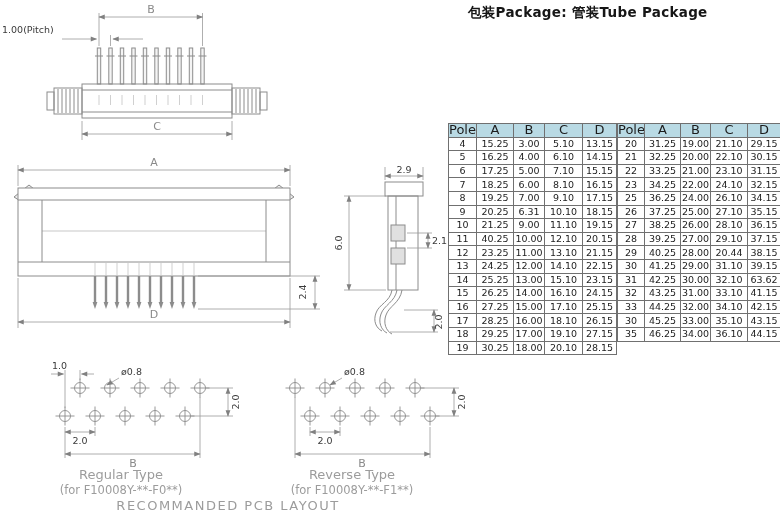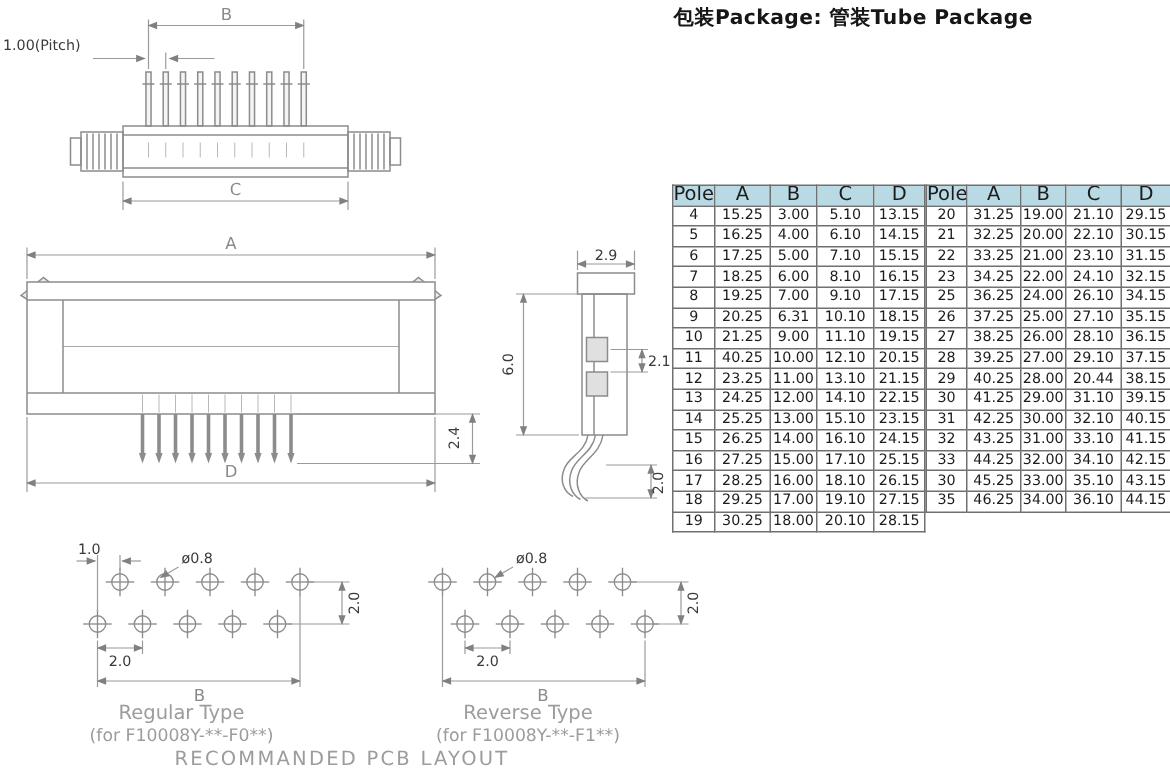--- a/index.html
+++ b/index.html
@@ -1,19 +1,19 @@
 <!DOCTYPE html>
 <html style="--table-header-bg: #b9dae4; --table-border: #707070; --drawing-line: #8c8c8c; --gray-text: #9c9c9c;"><head>
 <meta charset="utf-8">
 <style>
   html,body{margin:0;padding:0;background:#fff;}
   body{font-family:"DejaVu Sans","Liberation Sans",sans-serif;}
   #page{position:relative;width:780px;height:519px;background:#ffffff;overflow:hidden;}
 
-  .pkg{position:absolute;left:449px;top:2px;color:#161616;font-size:13.5px;font-weight:bold;line-height:21px;letter-spacing:.3px;}
+  .pkg{position:absolute;left:468px;top:2px;color:#161616;font-size:13.5px;font-weight:bold;line-height:21px;letter-spacing:.3px;}
 
   #drawing{position:absolute;left:0;top:0;}
   #drawing text{stroke:none;}
   .dimL{font-size:11px;fill:#8a8a8a;}
   .dimN{font-size:9.5px;fill:#3a3a3a;}
   .title{font-size:13px;fill:#9c9c9c;}
   .sub{font-size:11.5px;fill:#9c9c9c;}
   .cap{font-size:13px;fill:#9c9c9c;letter-spacing:1.5px;}
 
   .dim-table{position:absolute;border-collapse:collapse;table-layout:fixed;font-size:9.5px;color:#1c1c1c;}
@@ -473,21 +473,21 @@
           <td>41.25</td>
           <td>29.00</td>
           <td>31.10</td>
           <td>39.15</td>
         </tr>
         <tr>
           <td>31</td>
           <td>42.25</td>
           <td>30.00</td>
           <td>32.10</td>
-          <td>40.15</td>
+          <td>63.62</td>
         </tr>
         <tr>
           <td>32</td>
           <td>43.25</td>
           <td>31.00</td>
           <td>33.10</td>
           <td>41.15</td>
         </tr>
         <tr>
           <td>33</td>

